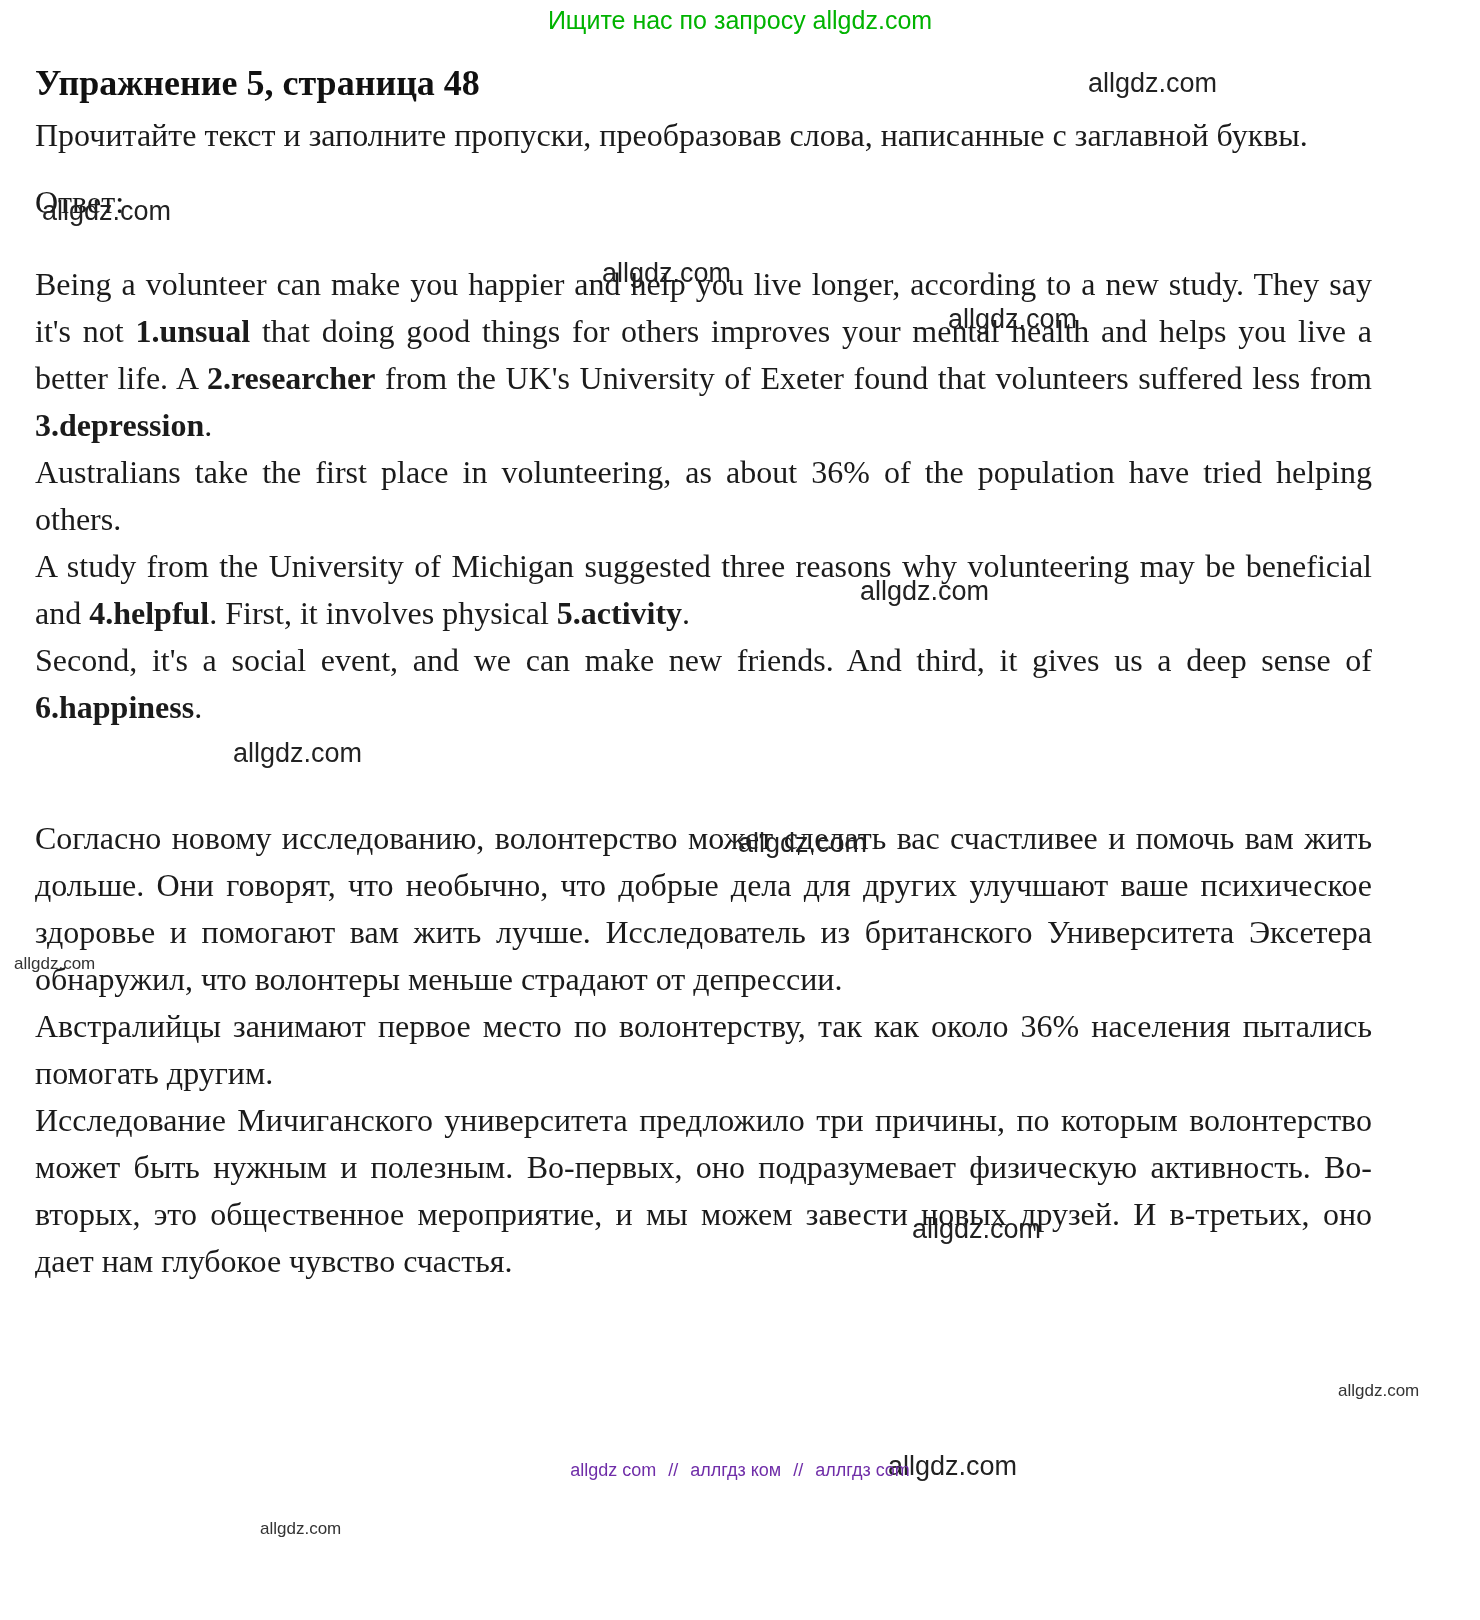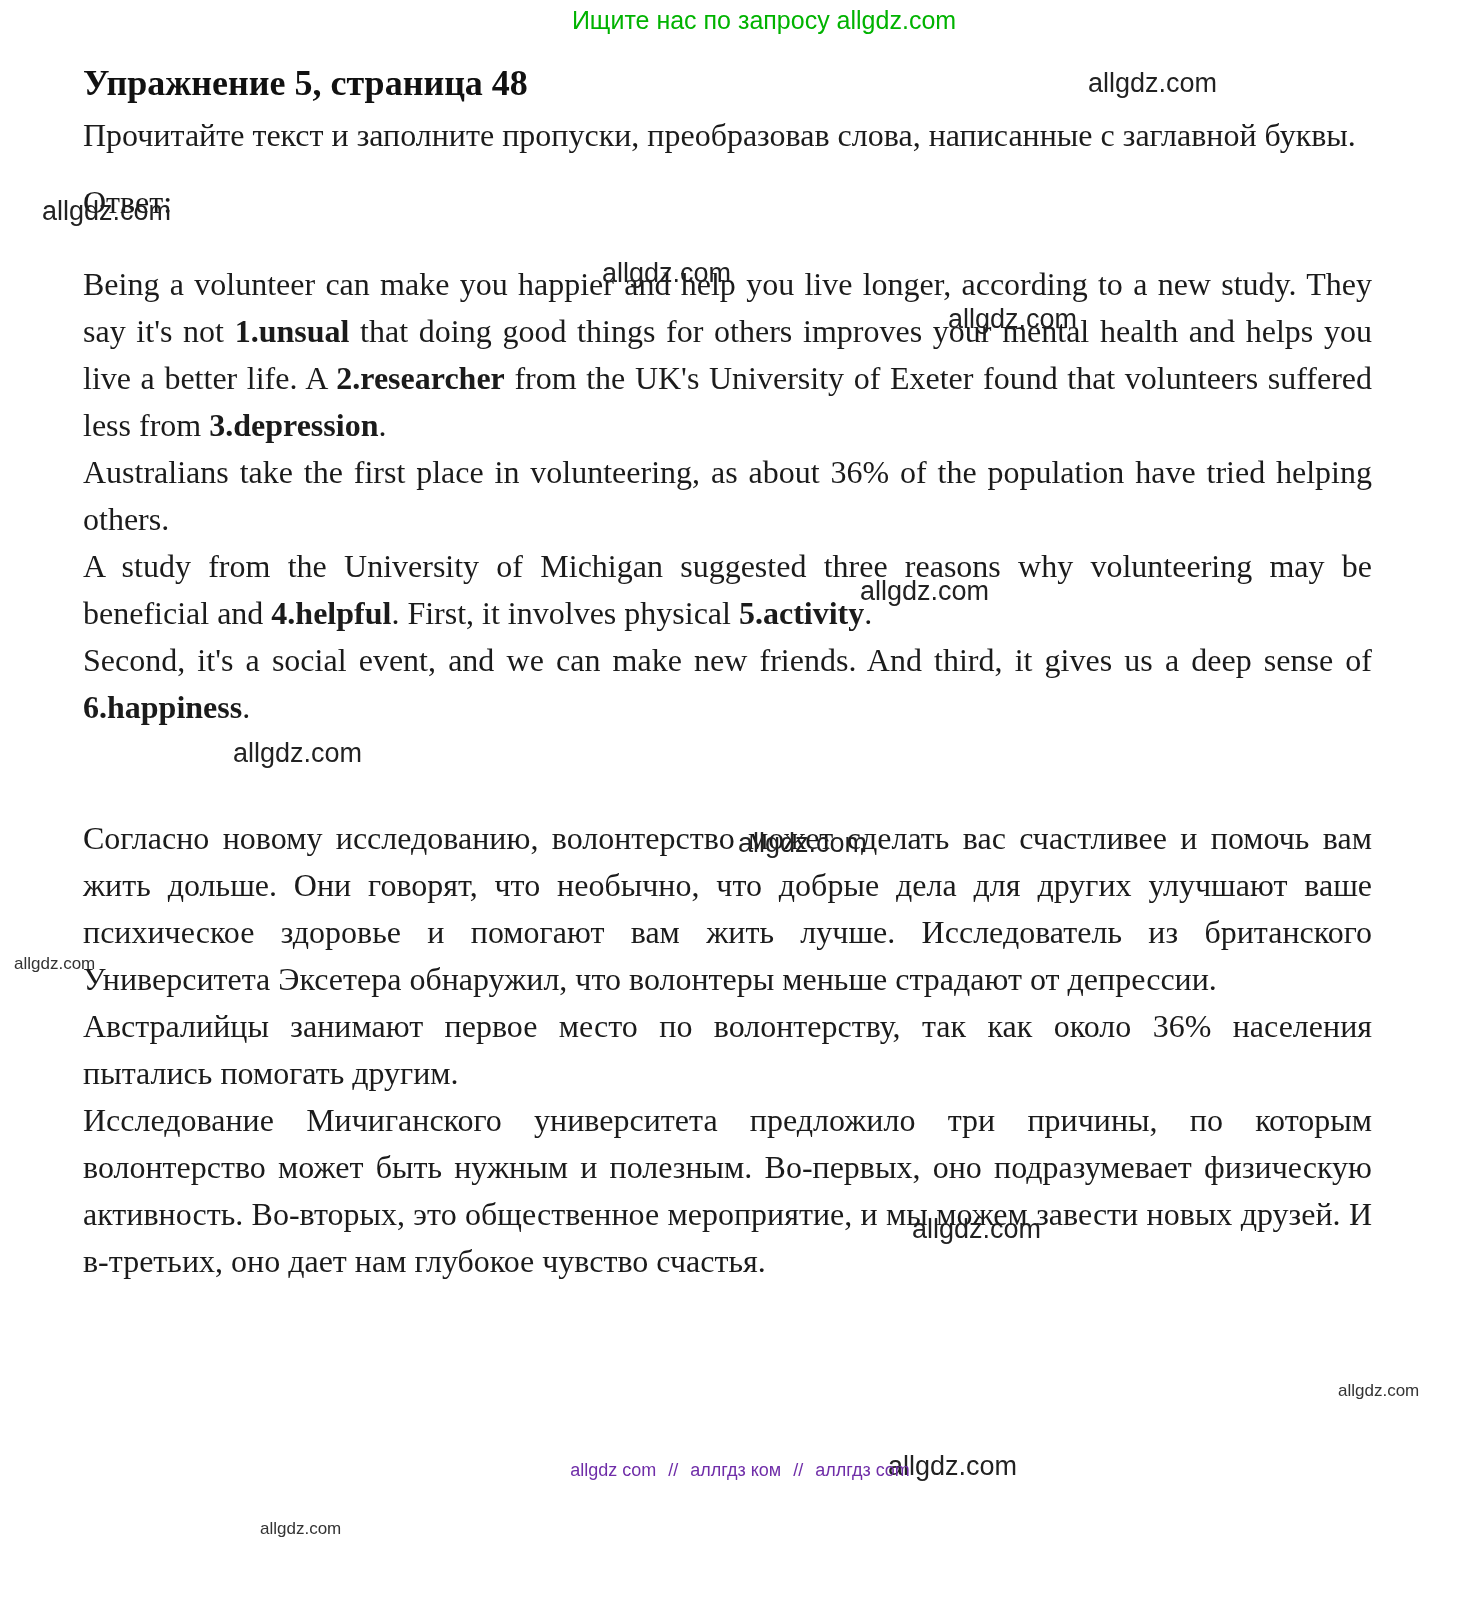--- a/index.html
+++ b/index.html
@@ -5,21 +5,20 @@
   * { box-sizing: border-box; }
   html, body { margin: 0; padding: 0; background: #ffffff; }
   .page {
     position: relative;
     width: 1480px;
     height: 1620px;
     background: #ffffff;
     color: #1b1b1b;
     font-family: "Liberation Serif", "DejaVu Serif", serif;
     overflow: hidden;
-    padding-left: 48px;
   }
   .top-banner {
     padding-top: 6px;
     text-align: center;
     font-family: "Liberation Sans", "DejaVu Sans", sans-serif;
     font-size: 25px;
     color: #00b300;
   }
   .content { padding: 0 108px 0 35px; }
   .title {

